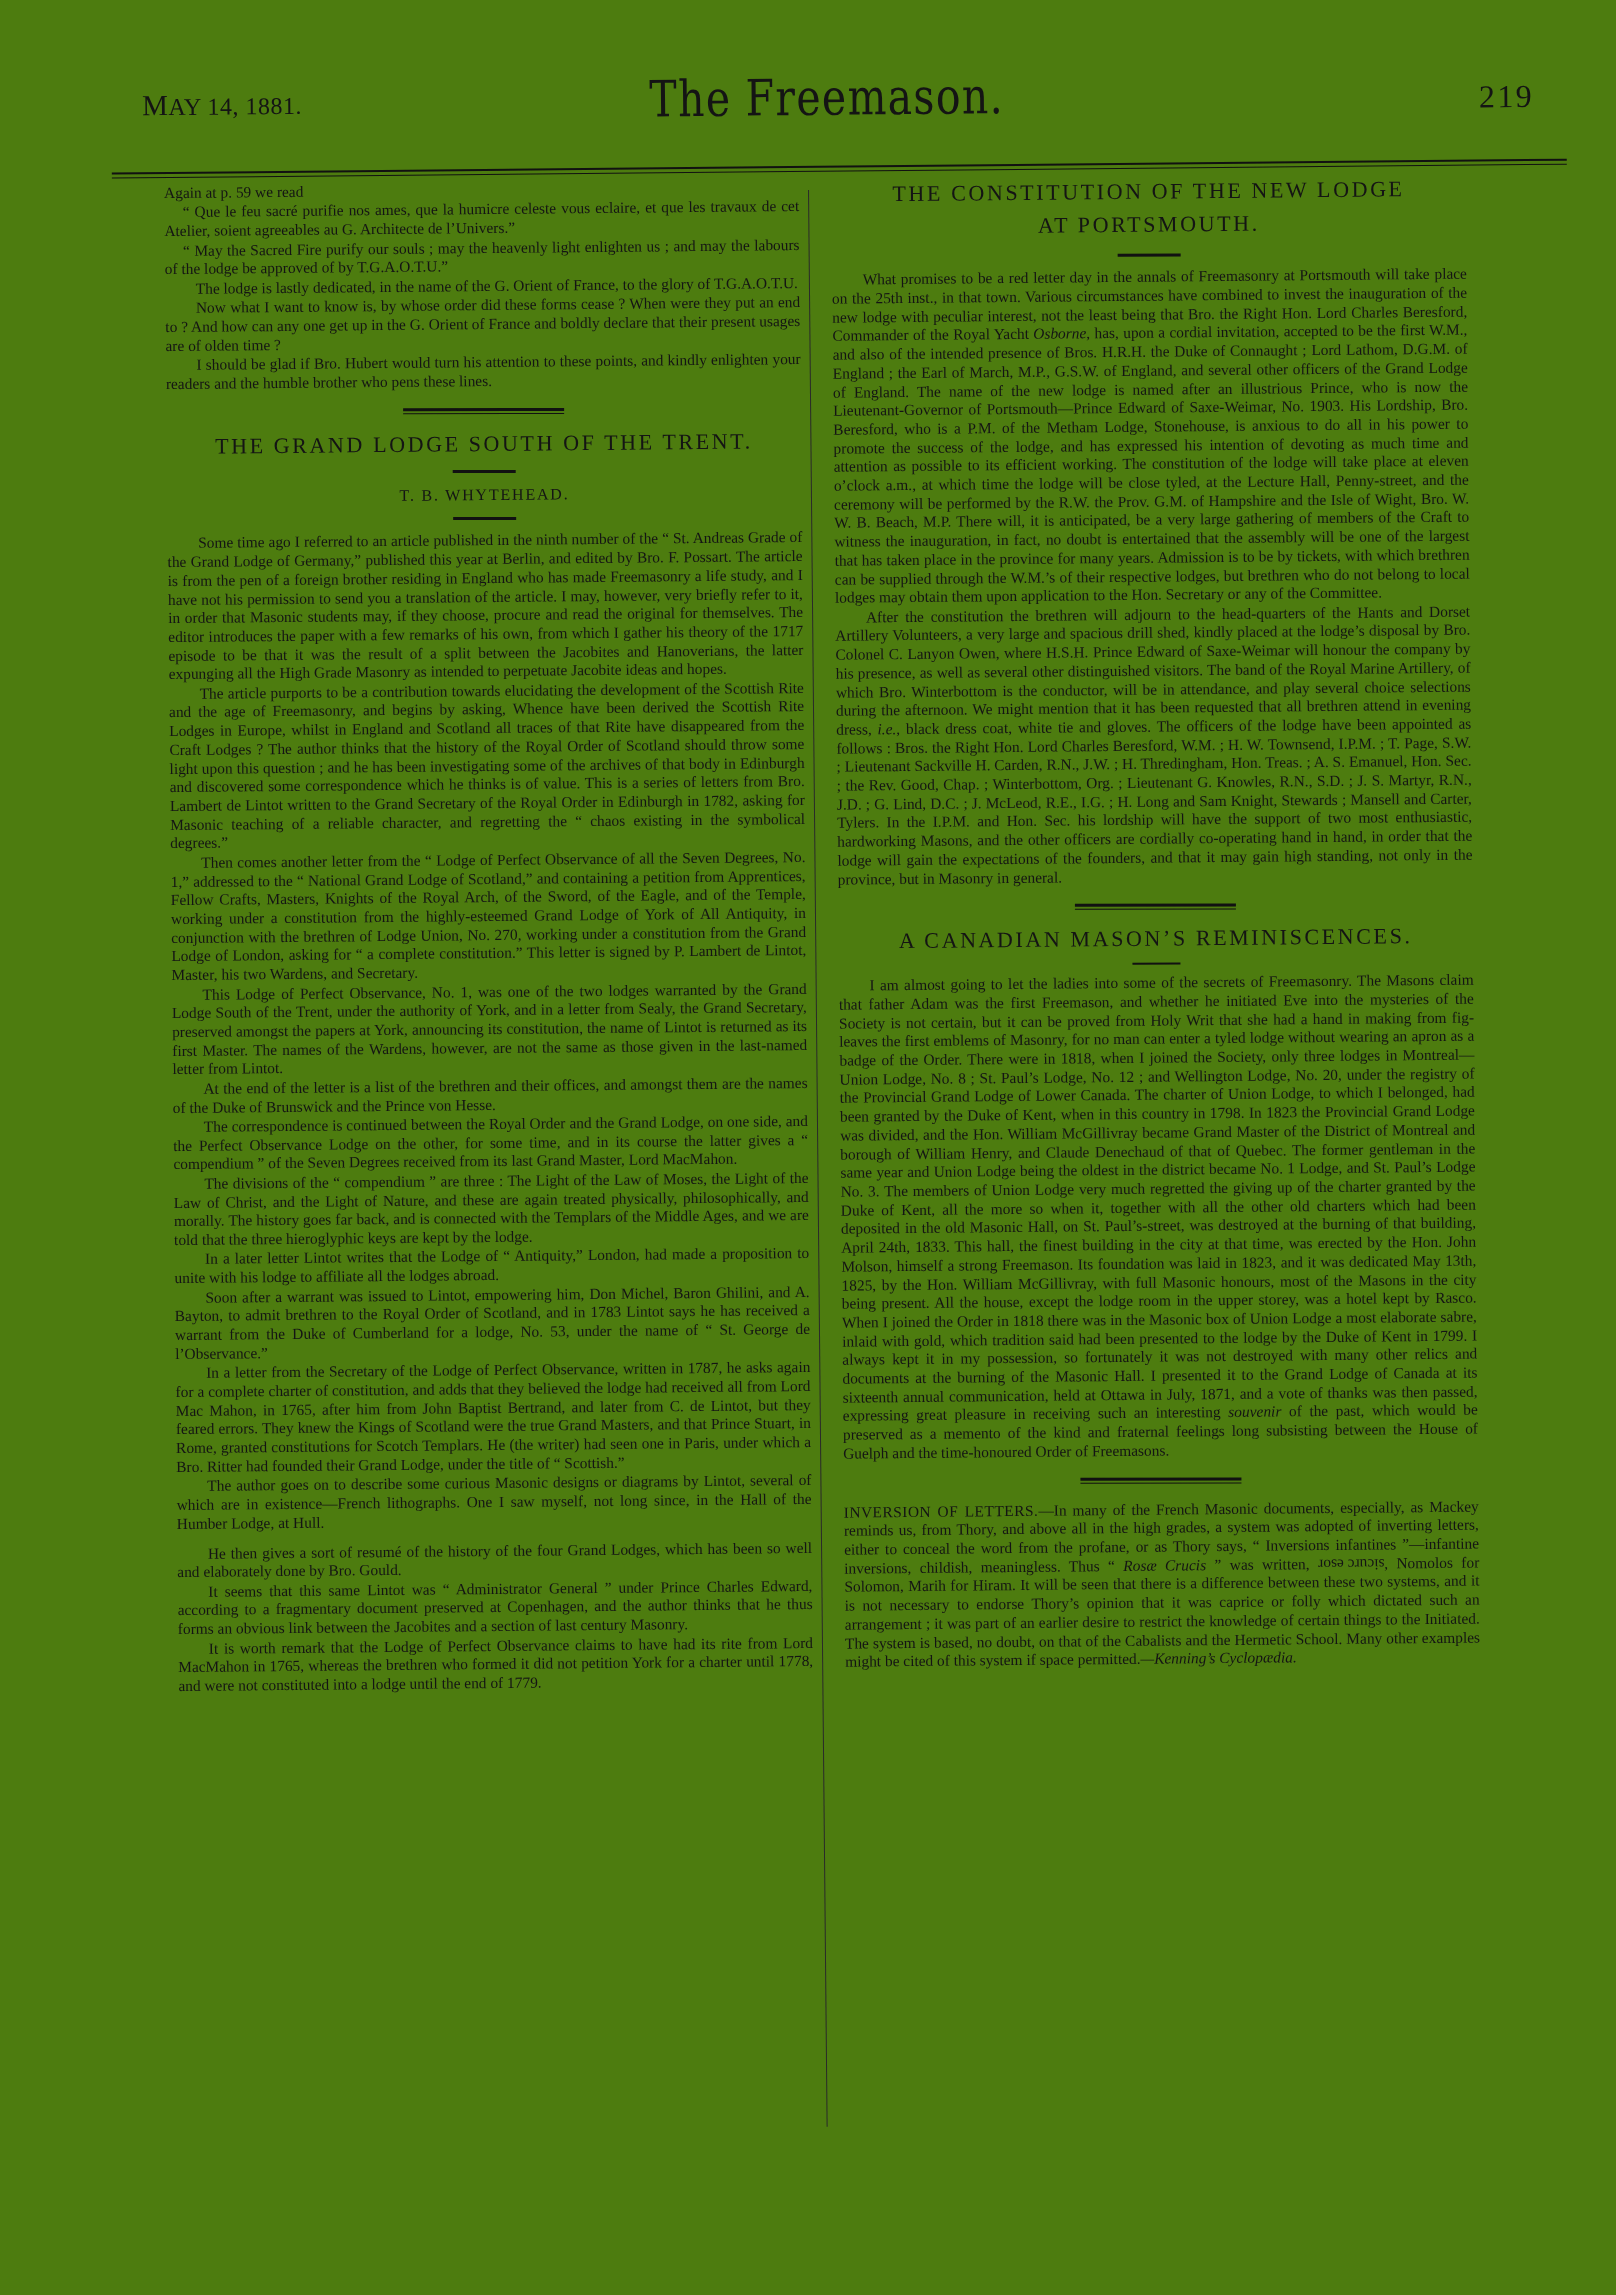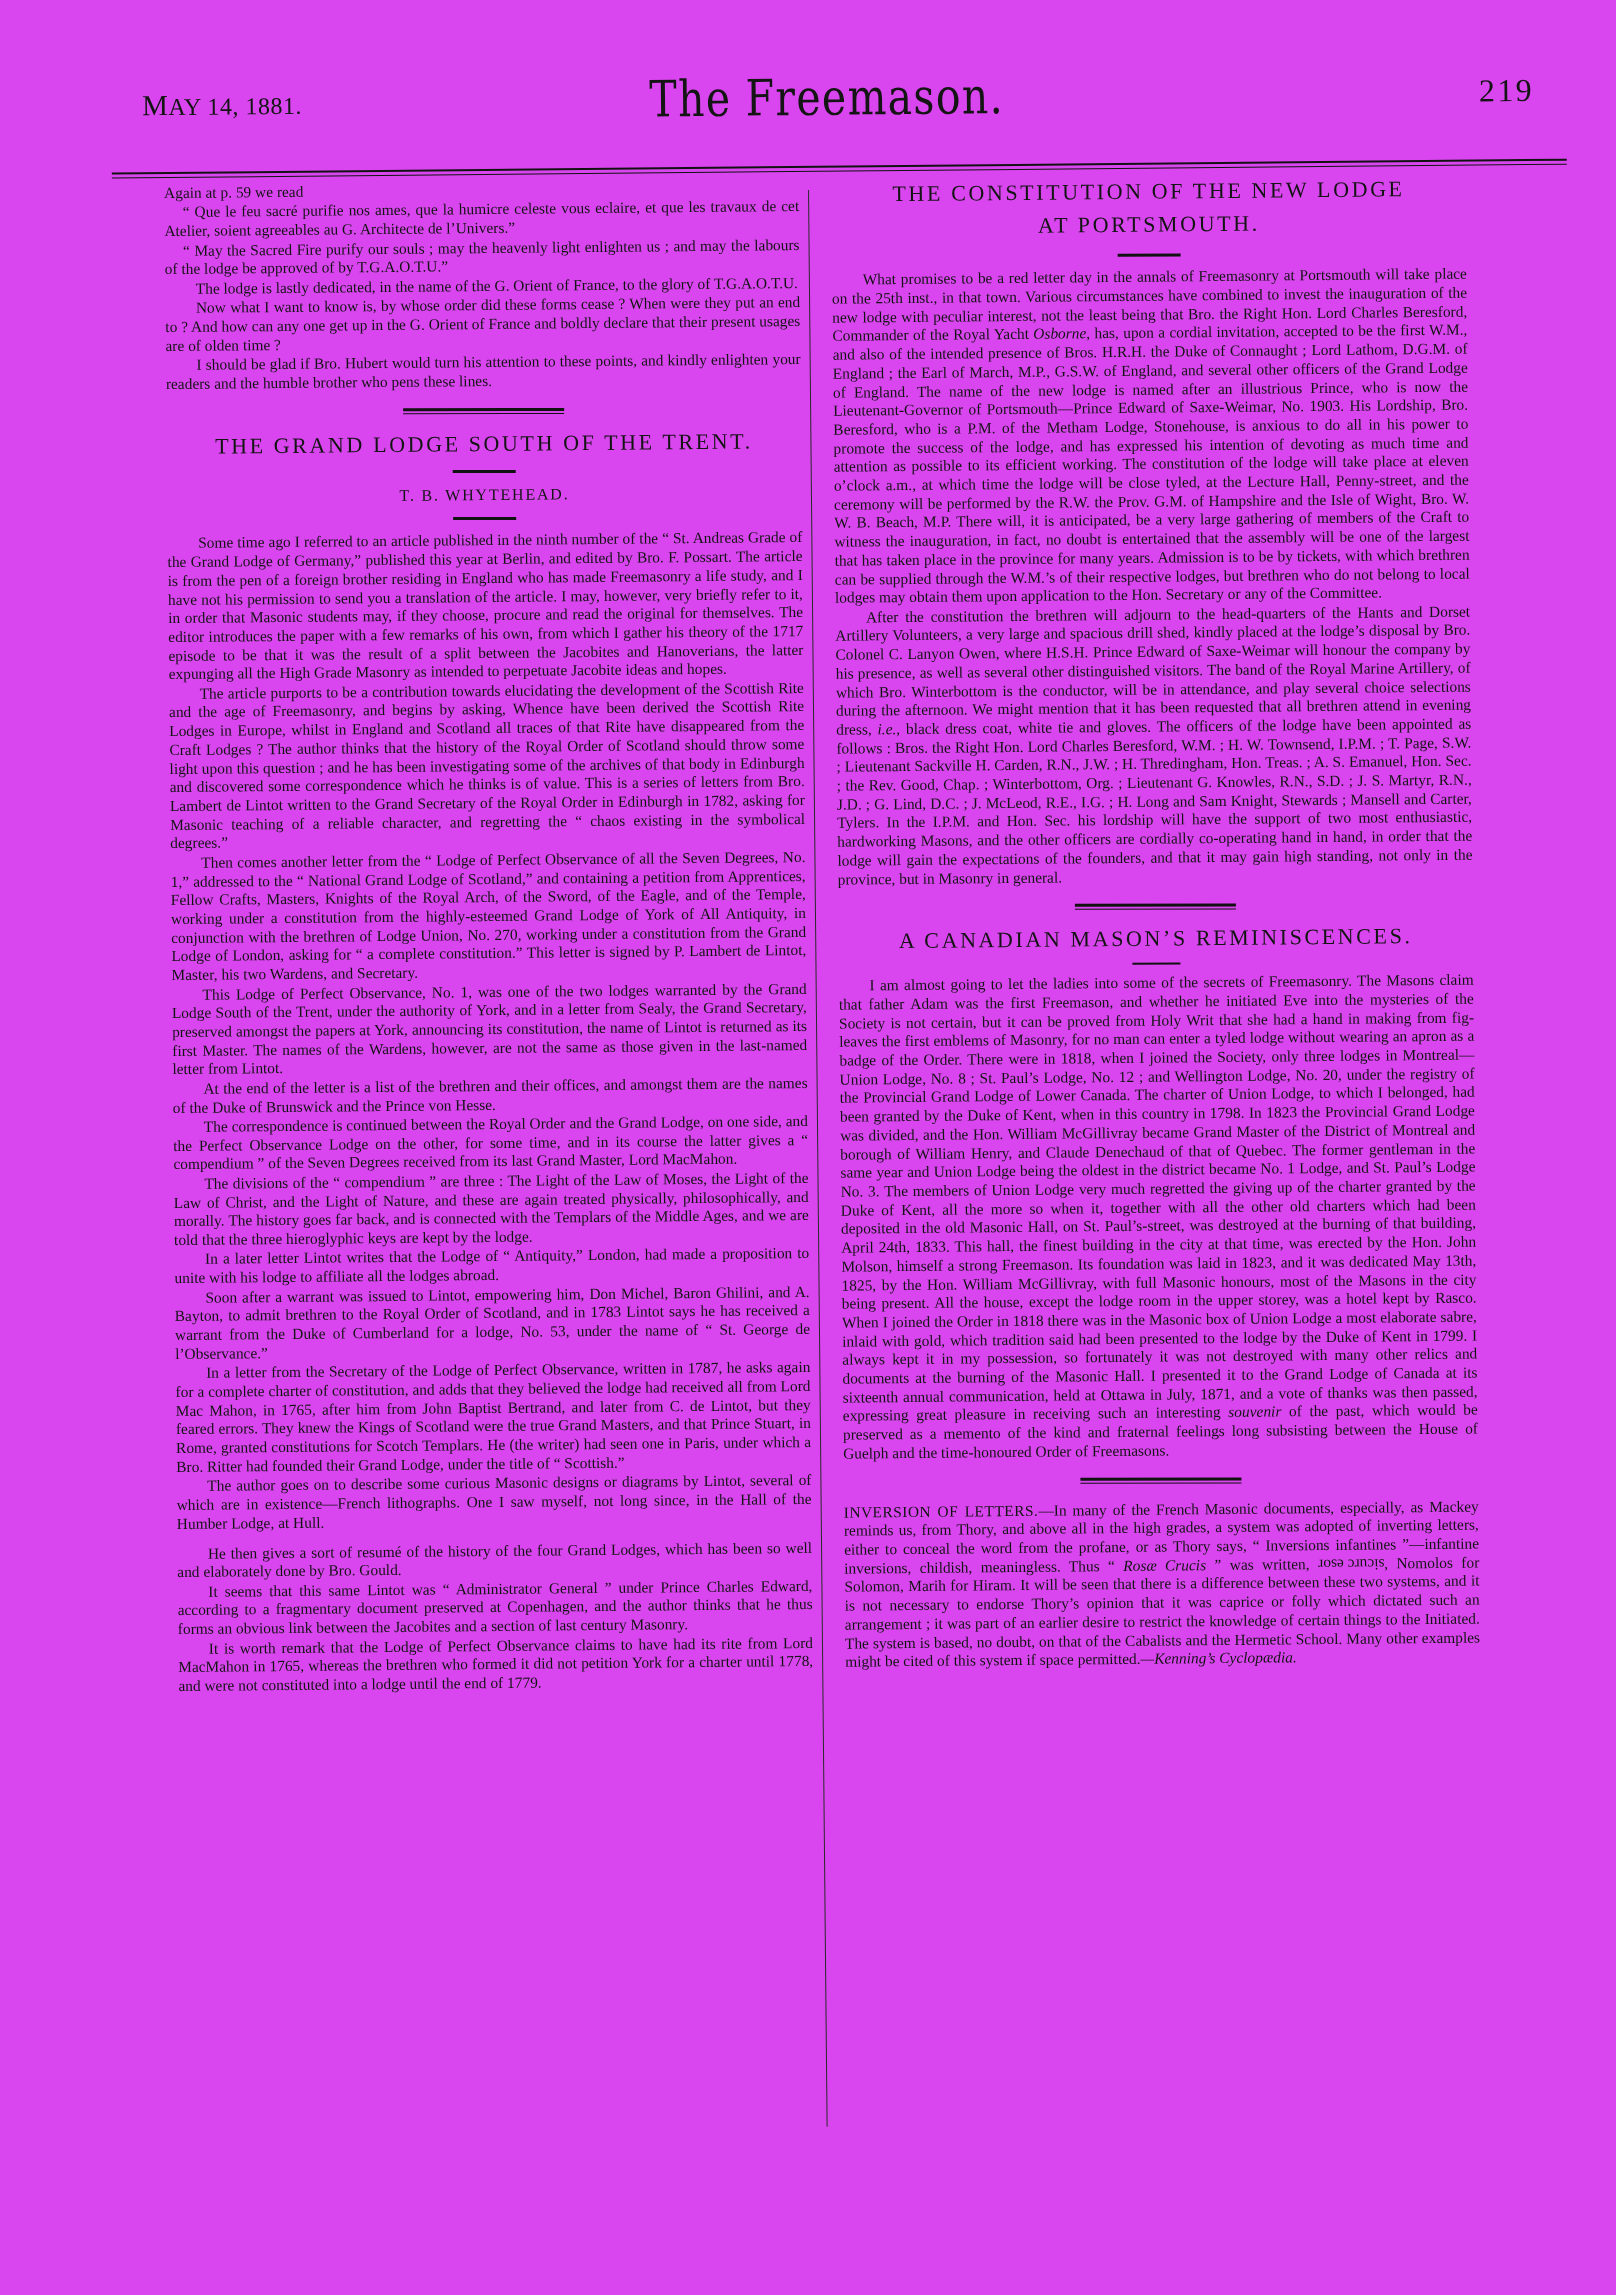--- a/index.html
+++ b/index.html
@@ -15,21 +15,21 @@
     overflow: hidden;
     font-family: "Liberation Serif", "DejaVu Serif", serif;
     color: #141414;
     -webkit-font-smoothing: antialiased;
   }
 
   
   #page-sheet {
     position: absolute;
     inset: 0;
-    background: #d946ef;
+    background: #4d7c0f;
   }
   #skew-wrap {
     position: absolute;
     left: 0; top: 0;
     width: 1616px; height: 2295px;
     transform: rotate(-0.55deg);
     transform-origin: 804px 1125px;
   }
 
   
@@ -58,21 +58,21 @@
     text-align: center;
     font-family: "DejaVu Serif", "Liberation Serif", serif;
     font-size: 50px;
     letter-spacing: 1.6px;
     font-weight: 400;
     transform: scaleX(0.82);
   }
   .folio {
     position: absolute;
     right: 16px;
-    top: 2px;
+    top: 8px;
     font-size: 32px;
     letter-spacing: 2.4px;
     font-family: "Liberation Serif", serif;
   }
   #masthead-rule {
     position: absolute;
     left: 121px;
     top: 166px;
     width: 1455px;
     height: 5.6px;

